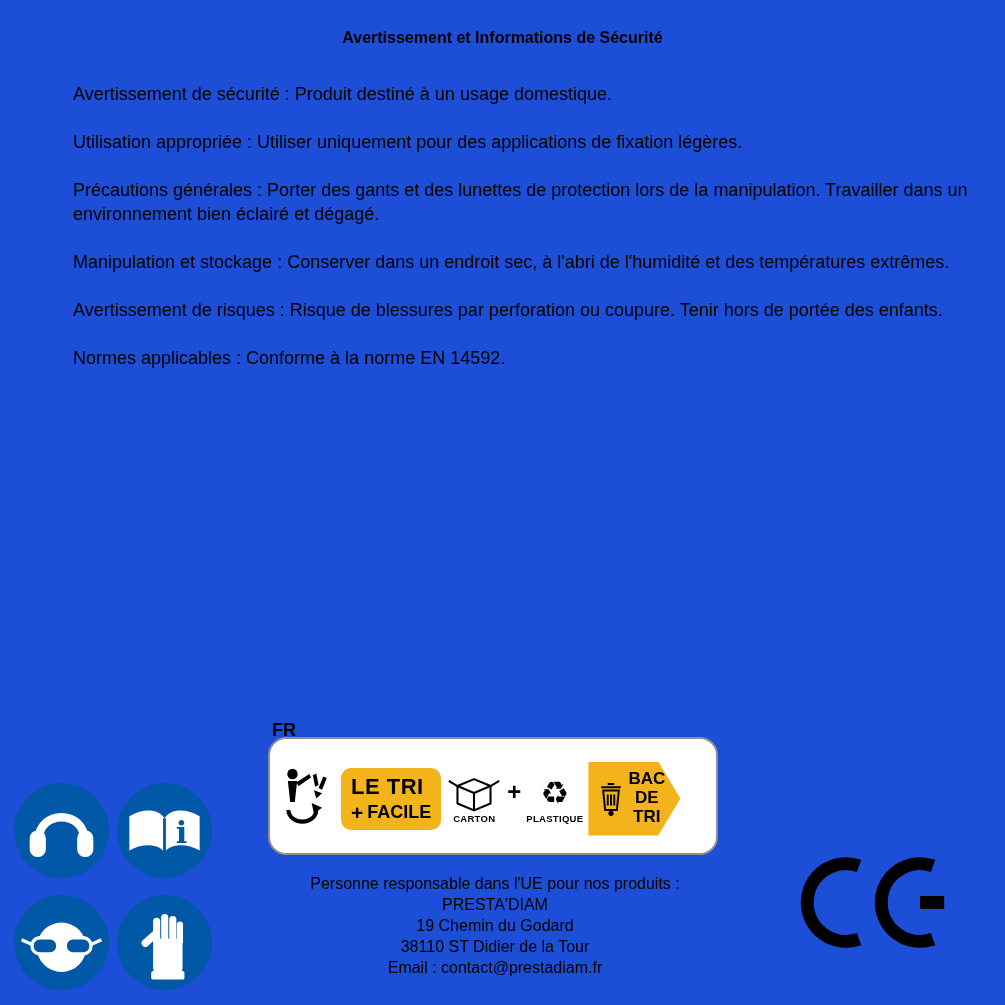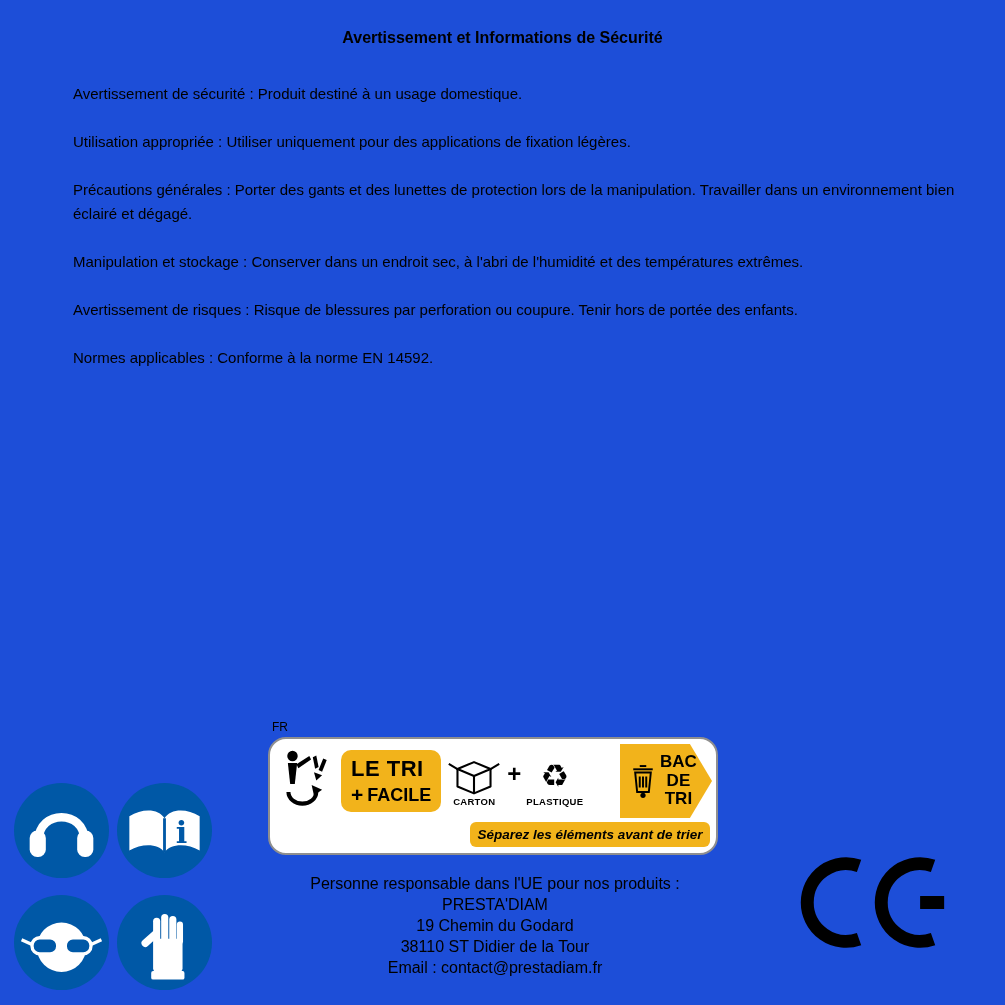--- a/index.html
+++ b/index.html
@@ -2,32 +2,32 @@
 <html><head>
 <meta charset="utf-8">
 <style>
   *{box-sizing:border-box;margin:0;padding:0}
   html,body{background:#fff}
   body{width:1005px;height:1005px;font-family:"Liberation Sans",sans-serif;color:#000}
   .page{position:relative;width:1005px;height:1005px;overflow:hidden;background:#1d4ed8}
 
   .title{position:absolute;top:29px;left:0;width:100%;text-align:center;font-size:16px;font-weight:bold}
 
-  .content{position:absolute;left:73px;top:82px;width:900px;font-size:15px;line-height:24px}
+  .content{position:absolute;left:73px;top:82px;width:900px;font-size:18px;line-height:24px}
   .content p{margin:0 0 24px 0}
 
   
   .icons-grid{position:absolute;left:14px;top:783px;display:grid;grid-template-columns:95px 95px;grid-auto-rows:95px;column-gap:8px;row-gap:17px}
   .icon-circle{width:95px;height:95px;border-radius:50%;background:#0058A6;overflow:hidden}
   .icon-circle svg{width:100%;height:100%;display:block}
 
   
   .triman-block{position:absolute;left:268px;top:737px;width:450px}
-  .fr-label{position:absolute;top:-17px;left:4px;font-size:12px;font-weight:normal}
-  .badge{height:118px;background:#fff;border:2px solid #8f8f8f;border-radius:18px;position:relative;overflow:hidden;display:flex;flex-direction:column}
+  .fr-label{position:absolute;top:-17px;left:4px;font-size:18px;font-weight:bold}
+  .badge{height:118px;background:#fff;border:2px solid #8f8f8f;border-radius:18px;position:relative;overflow:hidden;display:flex;}
   .badge-top{flex:1;display:flex;align-items:center;gap:5px;padding:5px 2px 0 8px}
   .triman-svg{width:58px;height:70px;flex:none}
   .tri-tag{background:#F2B31B;border-radius:10px;padding:8px 10px 7px;flex:none}
   .tri-line1{font-size:22px;font-weight:bold;letter-spacing:.5px;line-height:1}
   .tri-line2{font-size:18px;font-weight:bold;display:flex;align-items:center;gap:4px;line-height:1;margin-top:4px}
   .plus-box{font-size:21px;font-weight:bold}
   .mat{display:flex;flex-direction:column;align-items:center;font-size:9.5px;font-weight:bold;letter-spacing:.3px;flex:none}
   .carton-svg{width:56px;height:40px}
   .recycle-glyph{font-family:"DejaVu Sans",sans-serif;font-size:32px;line-height:40px;height:40px}
   .plus-mid{font-size:24px;font-weight:bold;margin-top:-14px;flex:none}

